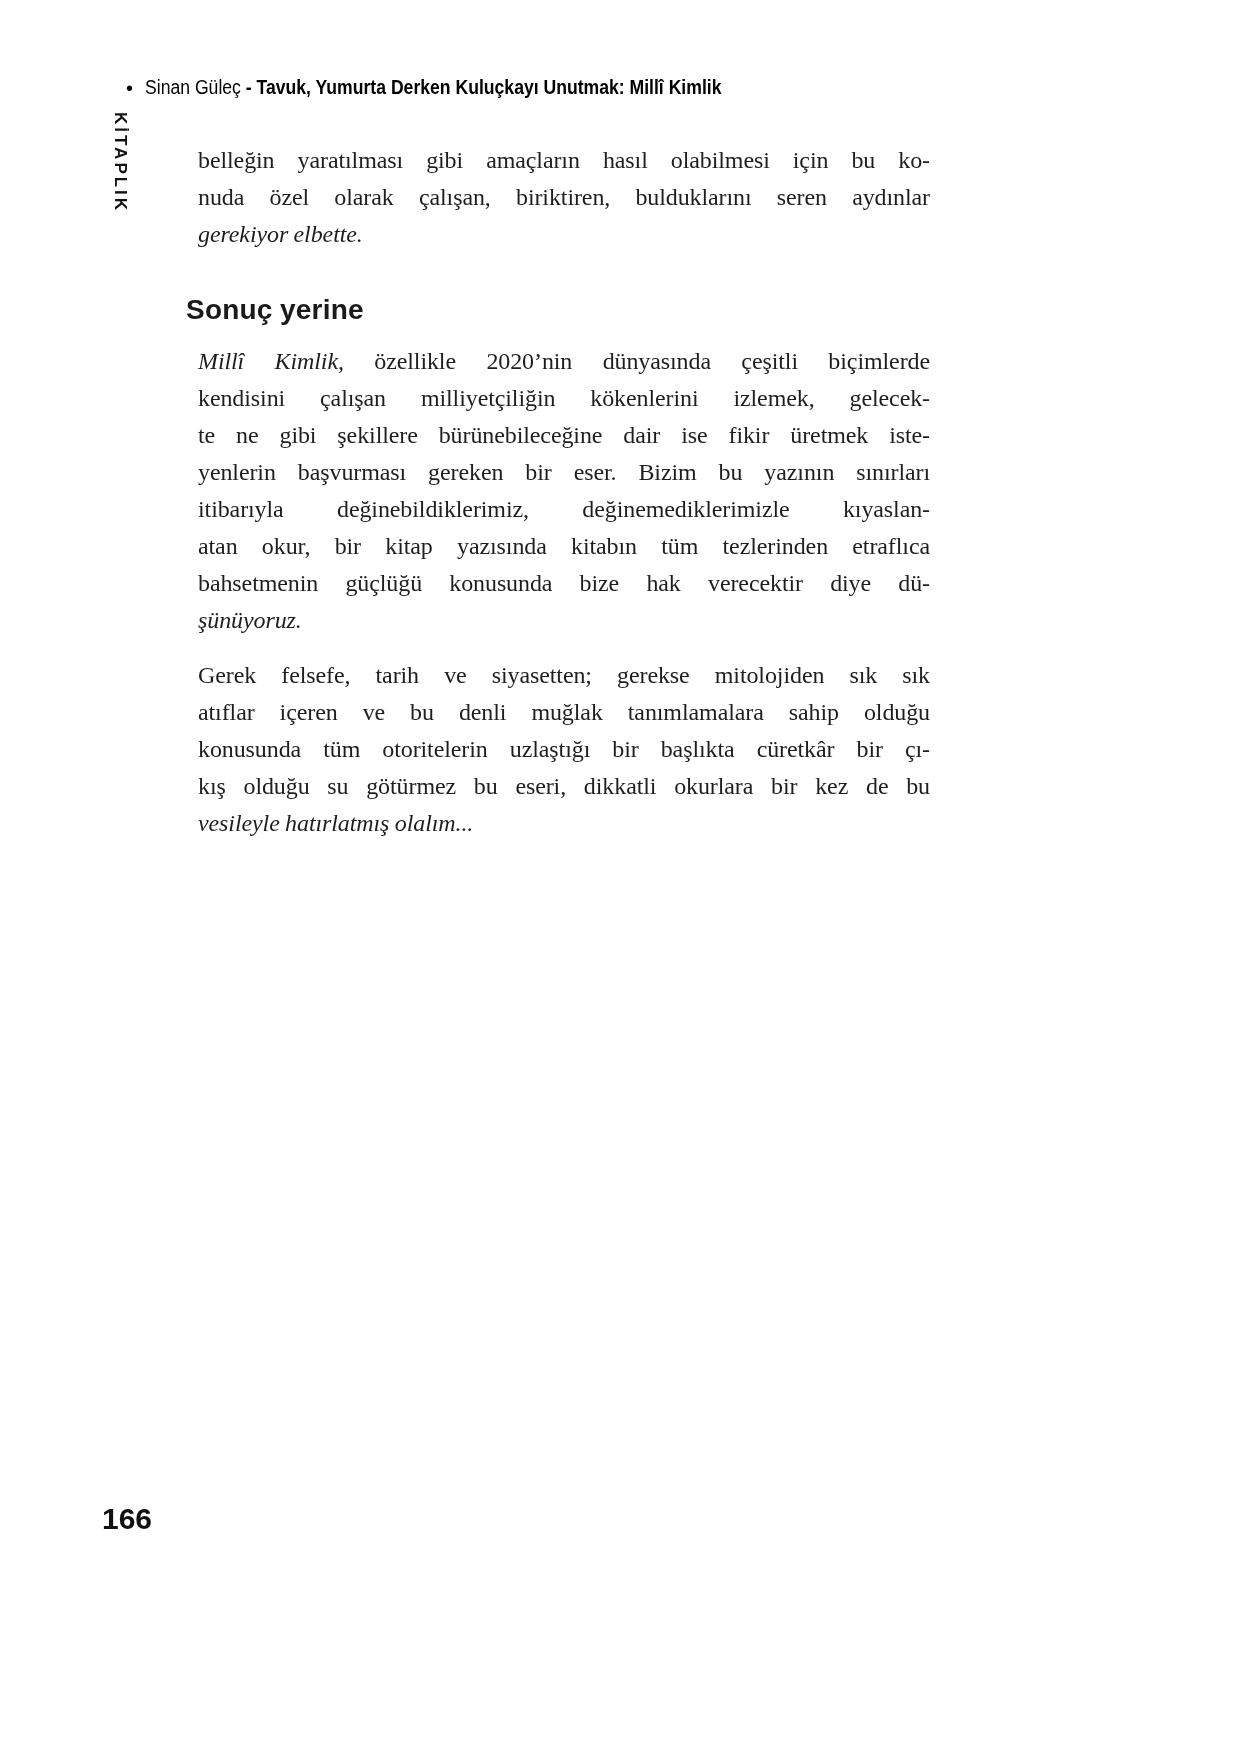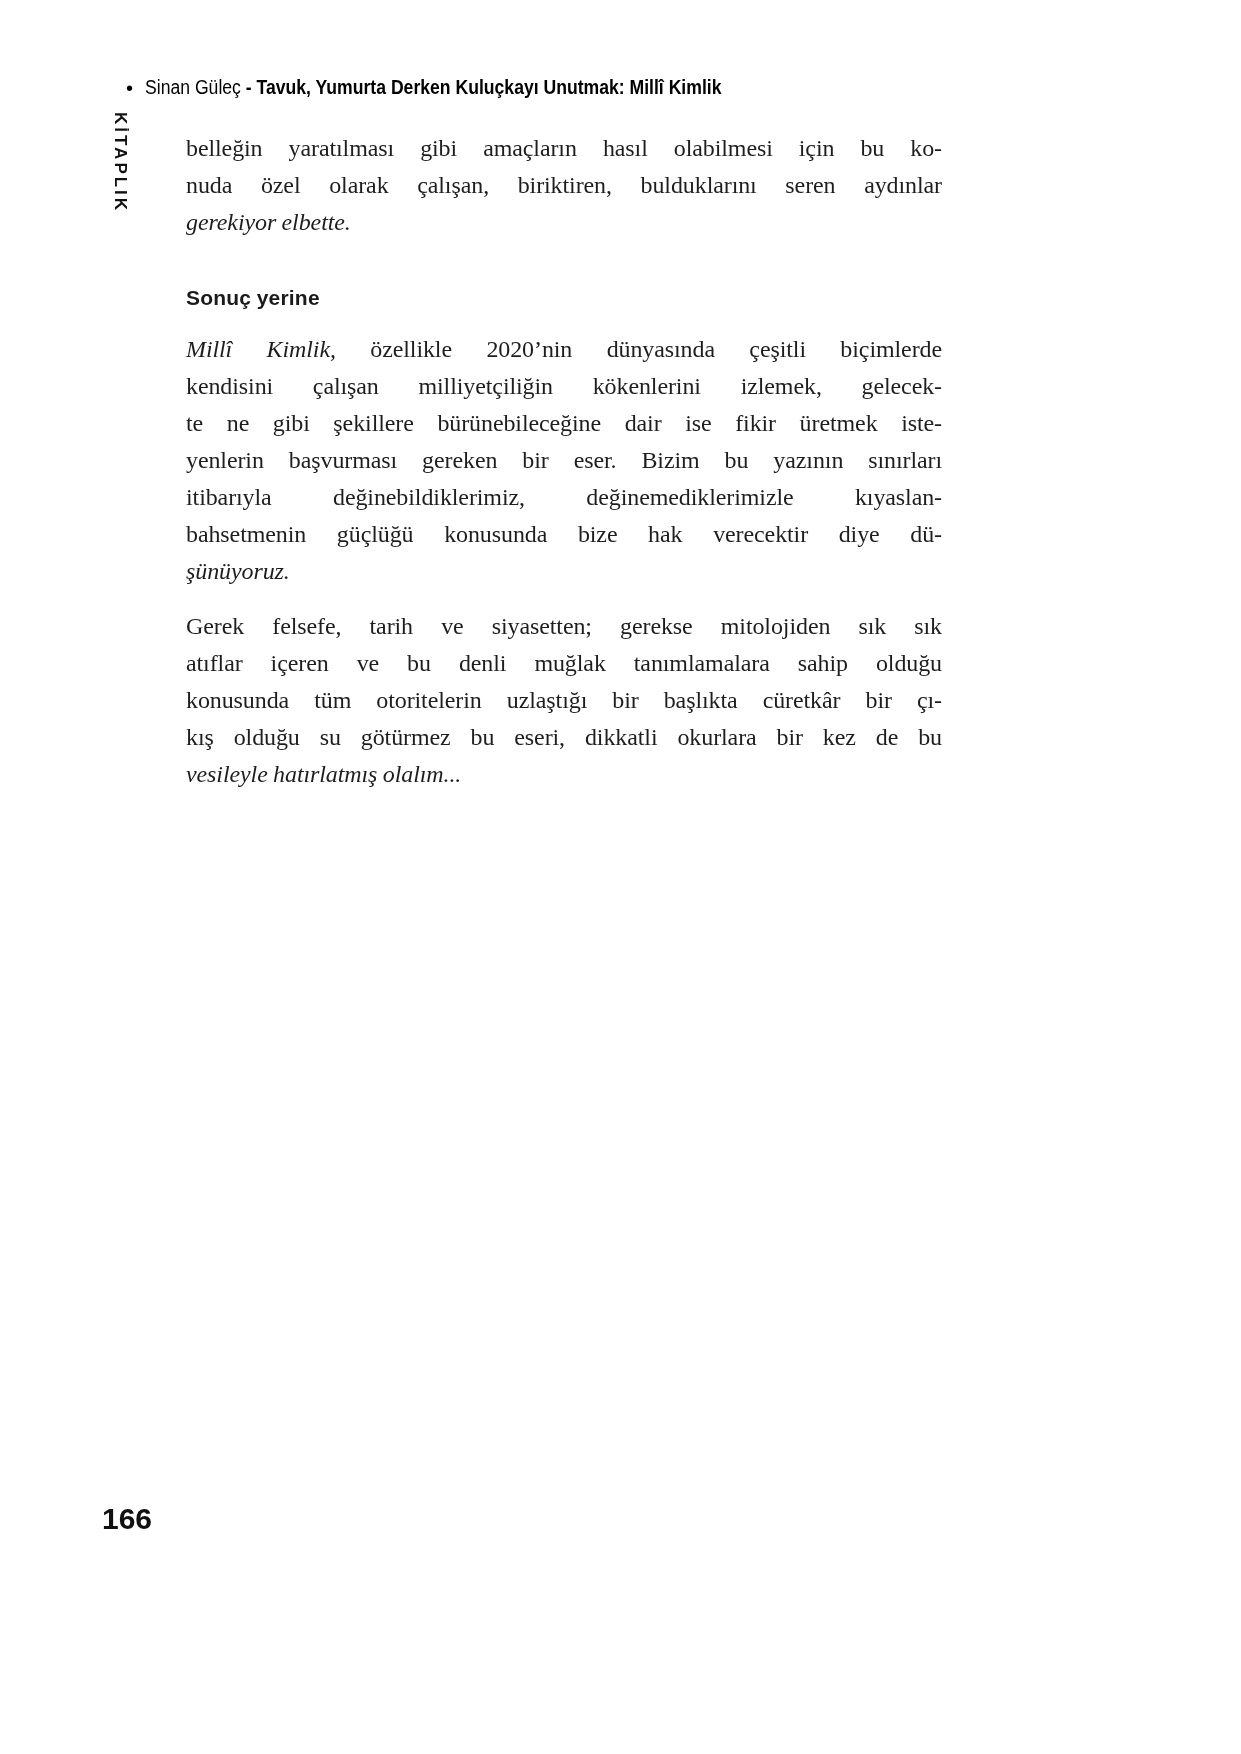--- a/index.html
+++ b/index.html
@@ -54,34 +54,34 @@
   .content {
     position: absolute;
     left: 186px;
     top: 130px;
     width: 756px;
     font-size: 24px;
     line-height: 37px;
     letter-spacing: -0.1px;
     word-spacing: -0.5px;
   }
-  .para { margin: 0; }
+  .para { margin: 12px; }
   .para + .para { margin-top: 18px; }
   .line {
     display: block;
     text-align: justify;
     text-align-last: justify;
   }
   .line.last { text-align-last: left; font-style: italic; }
   em.lead-italic { font-style: italic; }
 
   .section-heading {
     font-family: "Liberation Sans", sans-serif;
     font-weight: 700;
-    font-size: 21px;
+    font-size: 28px;
     line-height: 34px;
     color: #1a1a1a;
     letter-spacing: 0.2px;
     margin-top: 40px;
     margin-bottom: 16px;
   }
 
   .page-number {
     position: absolute;
     left: 102px;
@@ -118,20 +118,21 @@
     </p>
 
     <h2 class="section-heading">Sonuç yerine</h2>
 
     <p class="para">
       <span class="line"><em class="lead-italic">Millî Kimlik,</em> <span>özellikle 2020’nin dünyasında çeşitli biçimlerde</span></span>
       <span class="line">kendisini çalışan milliyetçiliğin kökenlerini izlemek, gelecek-</span>
       <span class="line">te ne gibi şekillere bürünebileceğine dair ise fikir üretmek iste-</span>
       <span class="line">yenlerin başvurması gereken bir eser. Bizim bu yazının sınırları</span>
       <span class="line">itibarıyla değinebildiklerimiz, değinemediklerimizle kıyaslan-</span>
+      <span class="line">atan okur, bir kitap yazısında kitabın tüm tezlerinden etraflıca</span>
       <span class="line">bahsetmenin güçlüğü konusunda bize hak verecektir diye dü-</span>
       <span class="line last">şünüyoruz.</span>
     </p>
 
     <p class="para">
       <span class="line">Gerek felsefe, tarih ve siyasetten; gerekse mitolojiden sık sık</span>
       <span class="line">atıflar içeren ve bu denli muğlak tanımlamalara sahip olduğu</span>
       <span class="line">konusunda tüm otoritelerin uzlaştığı bir başlıkta cüretkâr bir çı-</span>
       <span class="line">kış olduğu su götürmez bu eseri, dikkatli okurlara bir kez de bu</span>
       <span class="line last">vesileyle hatırlatmış olalım...</span>

